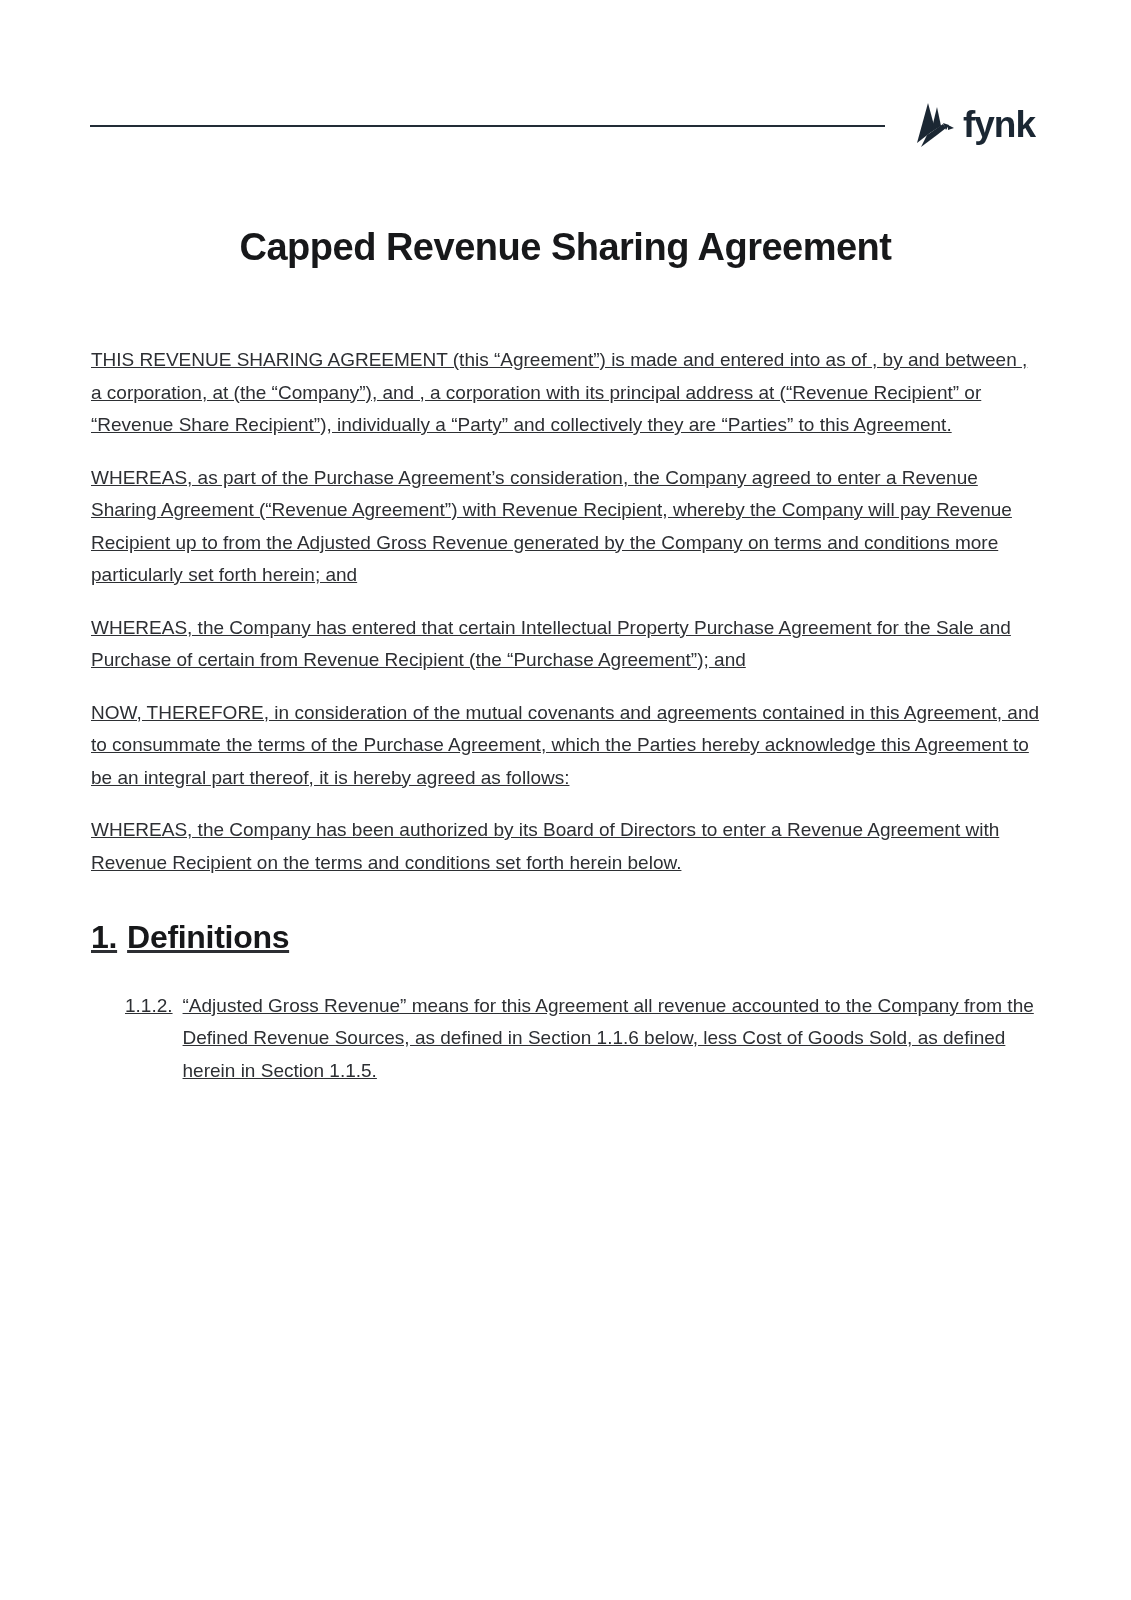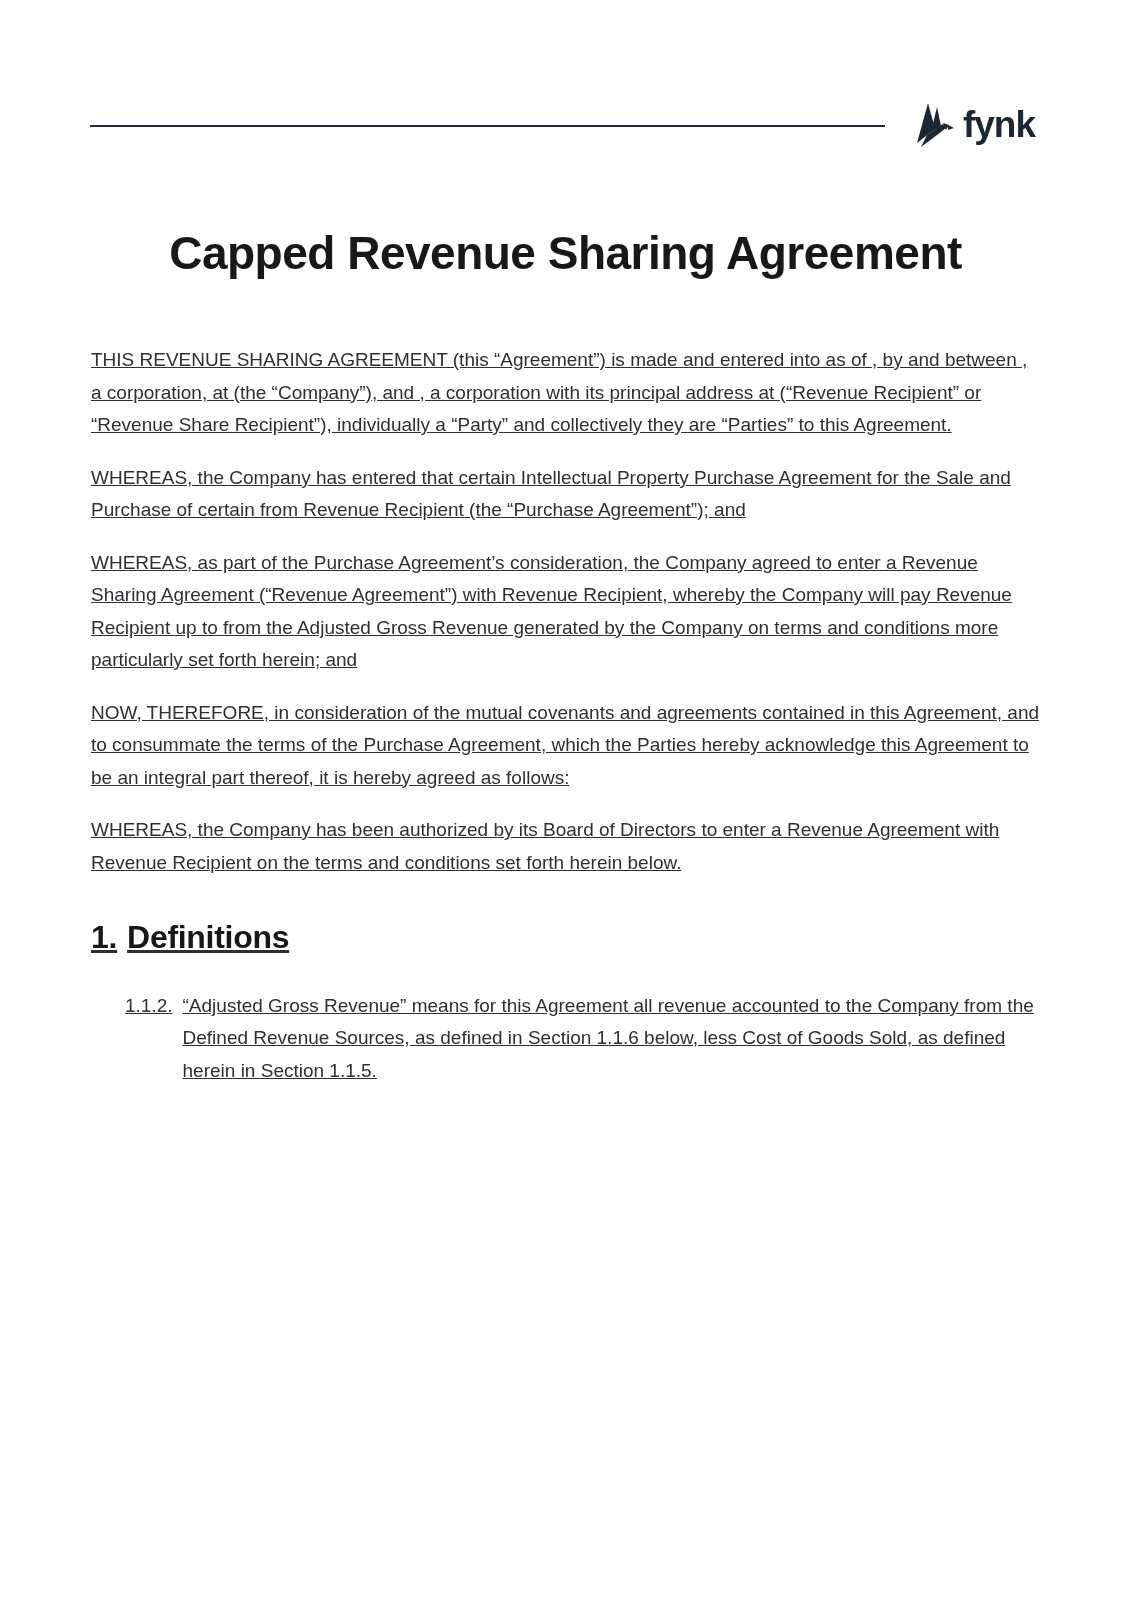--- a/index.html
+++ b/index.html
@@ -49,21 +49,21 @@
     padding-bottom: 4px;
   }
 
   
   .doc-title {
     position: absolute;
     top: 226px;
     left: 0;
     width: 100%;
     text-align: center;
-    font-size: 46px;
+    font-size: 38px;
     font-weight: 800;
     letter-spacing: -0.5px;
     color: #17181a;
   }
 
   
   .content {
     position: absolute;
     top: 344px;
     left: 91px;
@@ -132,22 +132,22 @@
         </svg>
       </span>
       <span class="logo-word">fynk</span>
     </div>
   </div>
 
   <h1 class="doc-title">Capped Revenue Sharing Agreement</h1>
 
   <div class="content">
     <p>THIS REVENUE SHARING AGREEMENT (this “Agreement”) is made and entered into as of , by and between , a corporation, at (the “Company”), and , a corporation with its principal address at (“Revenue Recipient” or “Revenue Share Recipient”), individually a “Party” and collectively they are “Parties” to this Agreement.</p>
+    <p>WHEREAS, as part of the Purchase Agreement’s consideration, the Company agreed to enter a Revenue Sharing Agreement (“Revenue Agreement”) with Revenue Recipient, whereby the Company will pay Revenue Recipient up to from the Adjusted Gross Revenue generated by the Company on terms and conditions more particularly set forth herein; and</p>
     <p>WHEREAS, the Company has entered that certain Intellectual Property Purchase Agreement for the Sale and Purchase of certain from Revenue Recipient (the “Purchase Agreement”); and</p>
-    <p>WHEREAS, as part of the Purchase Agreement’s consideration, the Company agreed to enter a Revenue Sharing Agreement (“Revenue Agreement”) with Revenue Recipient, whereby the Company will pay Revenue Recipient up to from the Adjusted Gross Revenue generated by the Company on terms and conditions more particularly set forth herein; and</p>
     <p>NOW, THEREFORE, in consideration of the mutual covenants and agreements contained in this Agreement, and to consummate the terms of the Purchase Agreement, which the Parties hereby acknowledge this Agreement to be an integral part thereof, it is hereby agreed as follows:</p>
     <p>WHEREAS, the Company has been authorized by its Board of Directors to enter a Revenue Agreement with Revenue Recipient on the terms and conditions set forth herein below.</p>
 
     <h2 class="section-heading">
       <span class="sec-num">1.</span><span>Definitions</span>
     </h2>
 
 
 
     <div class="clause level-2">

